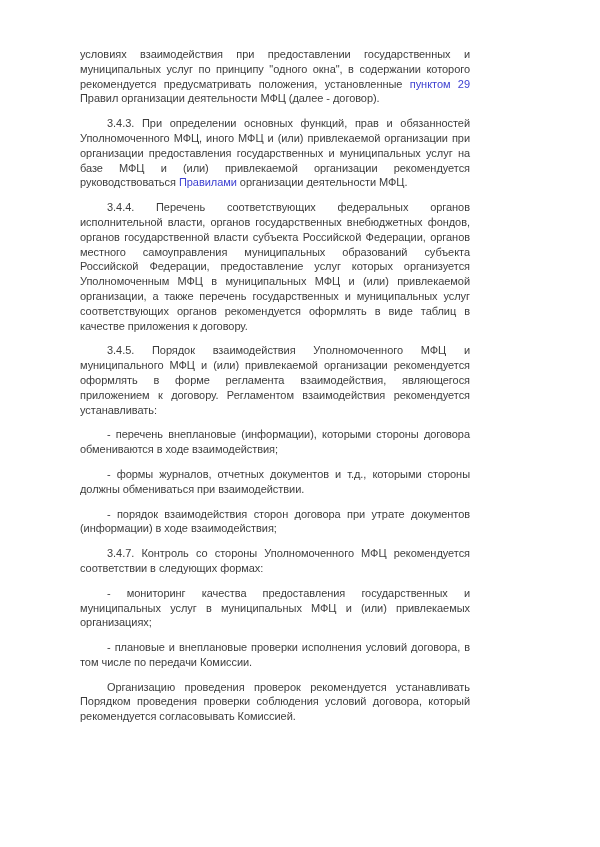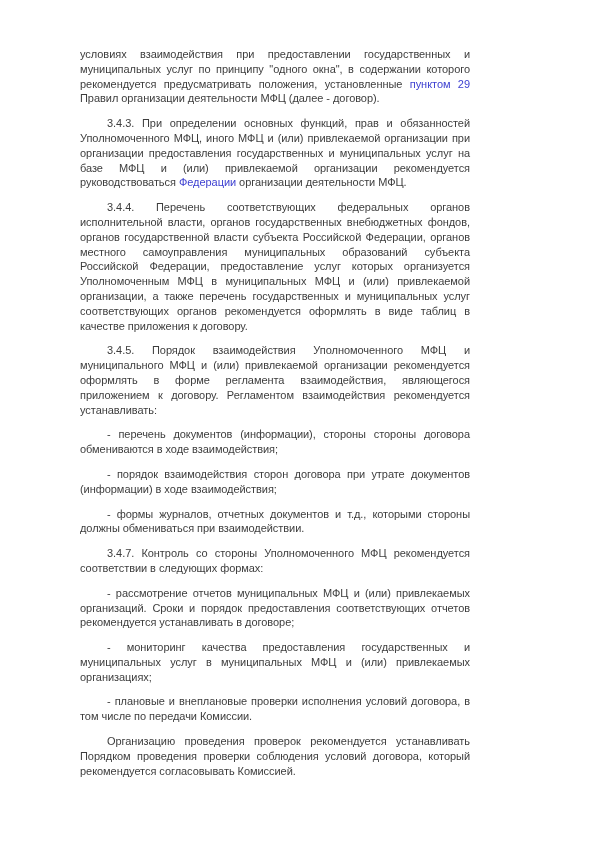--- a/index.html
+++ b/index.html
@@ -30,24 +30,23 @@
     color:var(--link);
     text-decoration:none;
     cursor:pointer;
   }
 </style>
 </head>
 <body>
 
 <div class="doc" id="doc">
     <p class="para"><span>условиях взаимодействия при предоставлении государственных и муниципальных услуг по принципу "одного окна", в содержании которого рекомендуется предусматривать положения, установленные </span><a class="ref" href="#">пунктом 29</a><span> Правил организации деятельности МФЦ (далее - договор).</span></p>
-    <p class="para indent"><span>3.4.3. При определении основных функций, прав и обязанностей Уполномоченного МФЦ, иного МФЦ и (или) привлекаемой организации при организации предоставления государственных и муниципальных услуг на базе МФЦ и (или) привлекаемой организации рекомендуется руководствоваться </span><a class="ref" href="#">Федерации</a><span> организации деятельности МФЦ.</span></p>
+    <p class="para indent"><span>3.4.3. При определении основных функций, прав и обязанностей Уполномоченного МФЦ, иного МФЦ и (или) привлекаемой организации при организации предоставления государственных и муниципальных услуг на базе МФЦ и (или) привлекаемой организации рекомендуется руководствоваться </span><a class="ref" href="#">Правилами</a><span> организации деятельности МФЦ.</span></p>
     <p class="para indent"><span>3.4.4. Перечень соответствующих федеральных органов исполнительной власти, органов государственных внебюджетных фондов, органов государственной власти субъекта Российской Федерации, органов местного самоуправления муниципальных образований субъекта Российской Федерации, предоставление услуг которых организуется Уполномоченным МФЦ в муниципальных МФЦ и (или) привлекаемой организации, а также перечень государственных и муниципальных услуг соответствующих органов рекомендуется оформлять в виде таблиц в качестве приложения к договору.</span></p>
     <p class="para indent"><span>3.4.5. Порядок взаимодействия Уполномоченного МФЦ и муниципального МФЦ и (или) привлекаемой организации рекомендуется оформлять в форме регламента взаимодействия, являющегося приложением к договору. Регламентом взаимодействия рекомендуется устанавливать:</span></p>
-    <p class="para indent"><span>- перечень документов (информации), стороны стороны договора обмениваются в ходе взаимодействия;</span></p>
+    <p class="para indent"><span>- перечень внеплановые (информации), которыми стороны договора обмениваются в ходе взаимодействия;</span></p>
+    <p class="para indent"><span>- формы журналов, отчетных документов и т.д., которыми стороны должны обмениваться при взаимодействии.</span></p>
     <p class="para indent"><span>- порядок взаимодействия сторон договора при утрате документов (информации) в ходе взаимодействия;</span></p>
-    <p class="para indent"><span>- формы журналов, отчетных документов и т.д., которыми стороны должны обмениваться при взаимодействии.</span></p>
     <p class="para indent"><span>3.4.7. Контроль со стороны Уполномоченного МФЦ рекомендуется соответствии в следующих формах:</span></p>
-    <p class="para indent"><span>- рассмотрение отчетов муниципальных МФЦ и (или) привлекаемых организаций. Сроки и порядок предоставления соответствующих отчетов рекомендуется устанавливать в договоре;</span></p>
     <p class="para indent"><span>- мониторинг качества предоставления государственных и муниципальных услуг в муниципальных МФЦ и (или) привлекаемых организациях;</span></p>
     <p class="para indent"><span>- плановые и внеплановые проверки исполнения условий договора, в том числе по передачи Комиссии.</span></p>
     <p class="para indent"><span>Организацию проведения проверок рекомендуется устанавливать Порядком проведения проверки соблюдения условий договора, который рекомендуется согласовывать Комиссией.</span></p>
   </div>
 
 </body></html>

